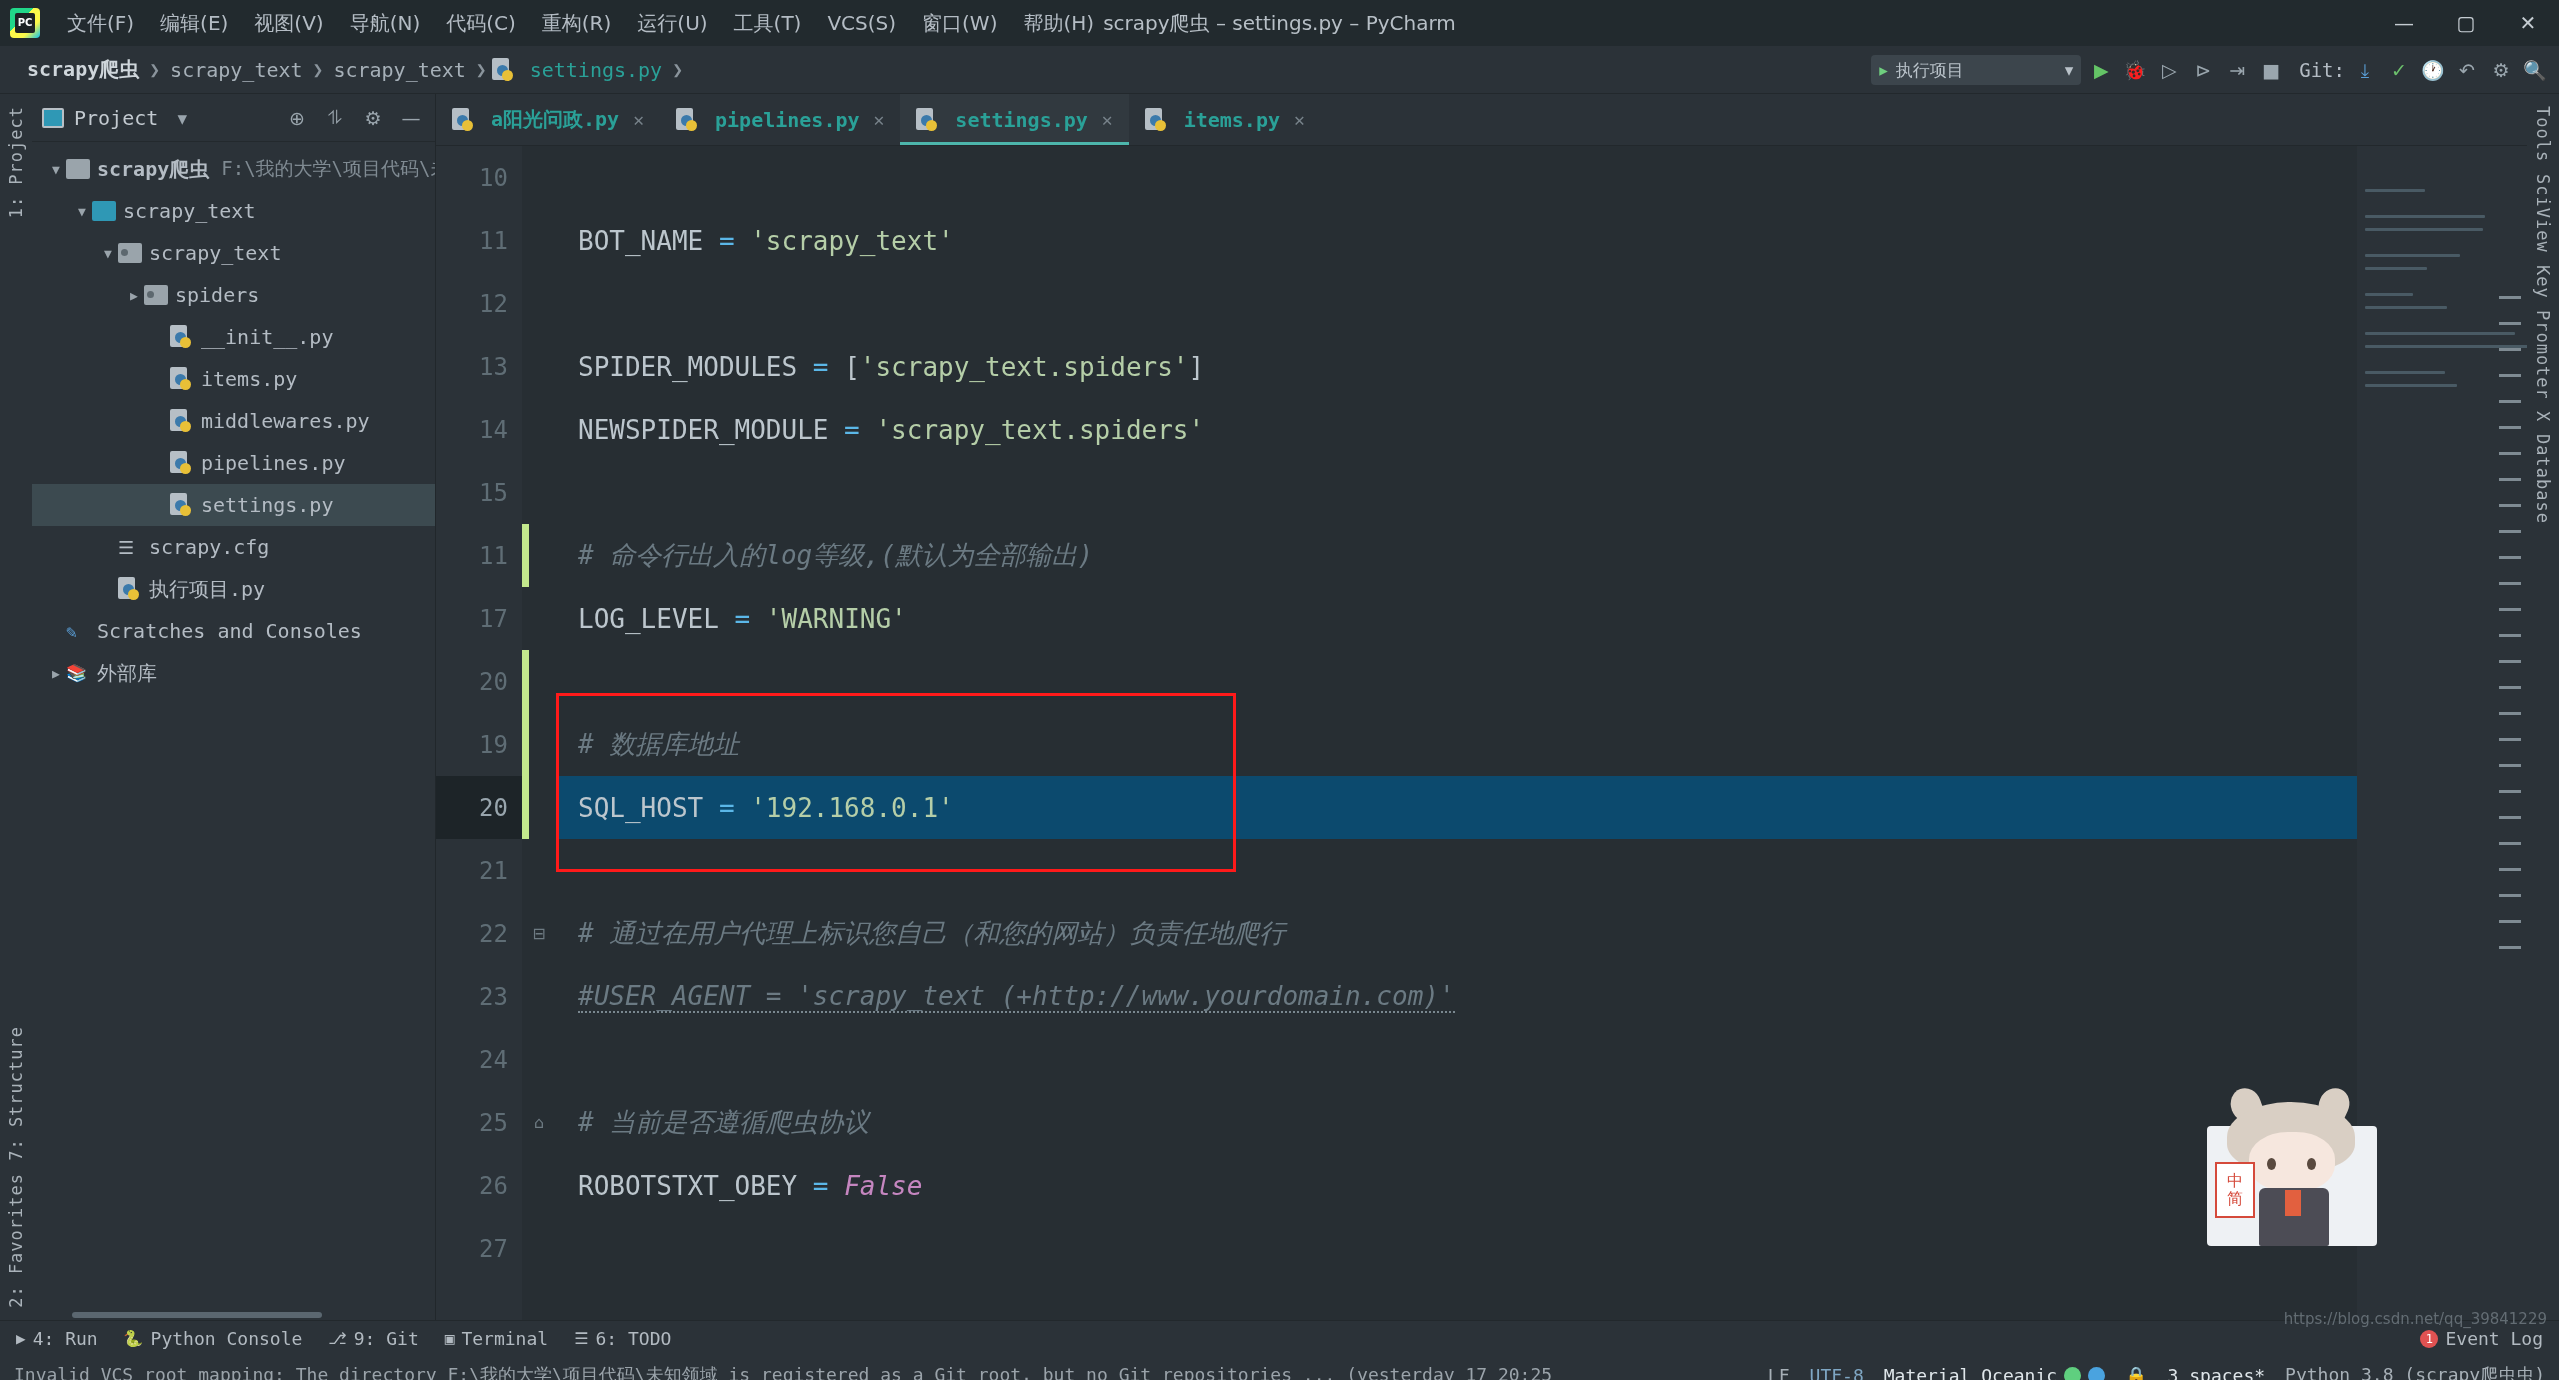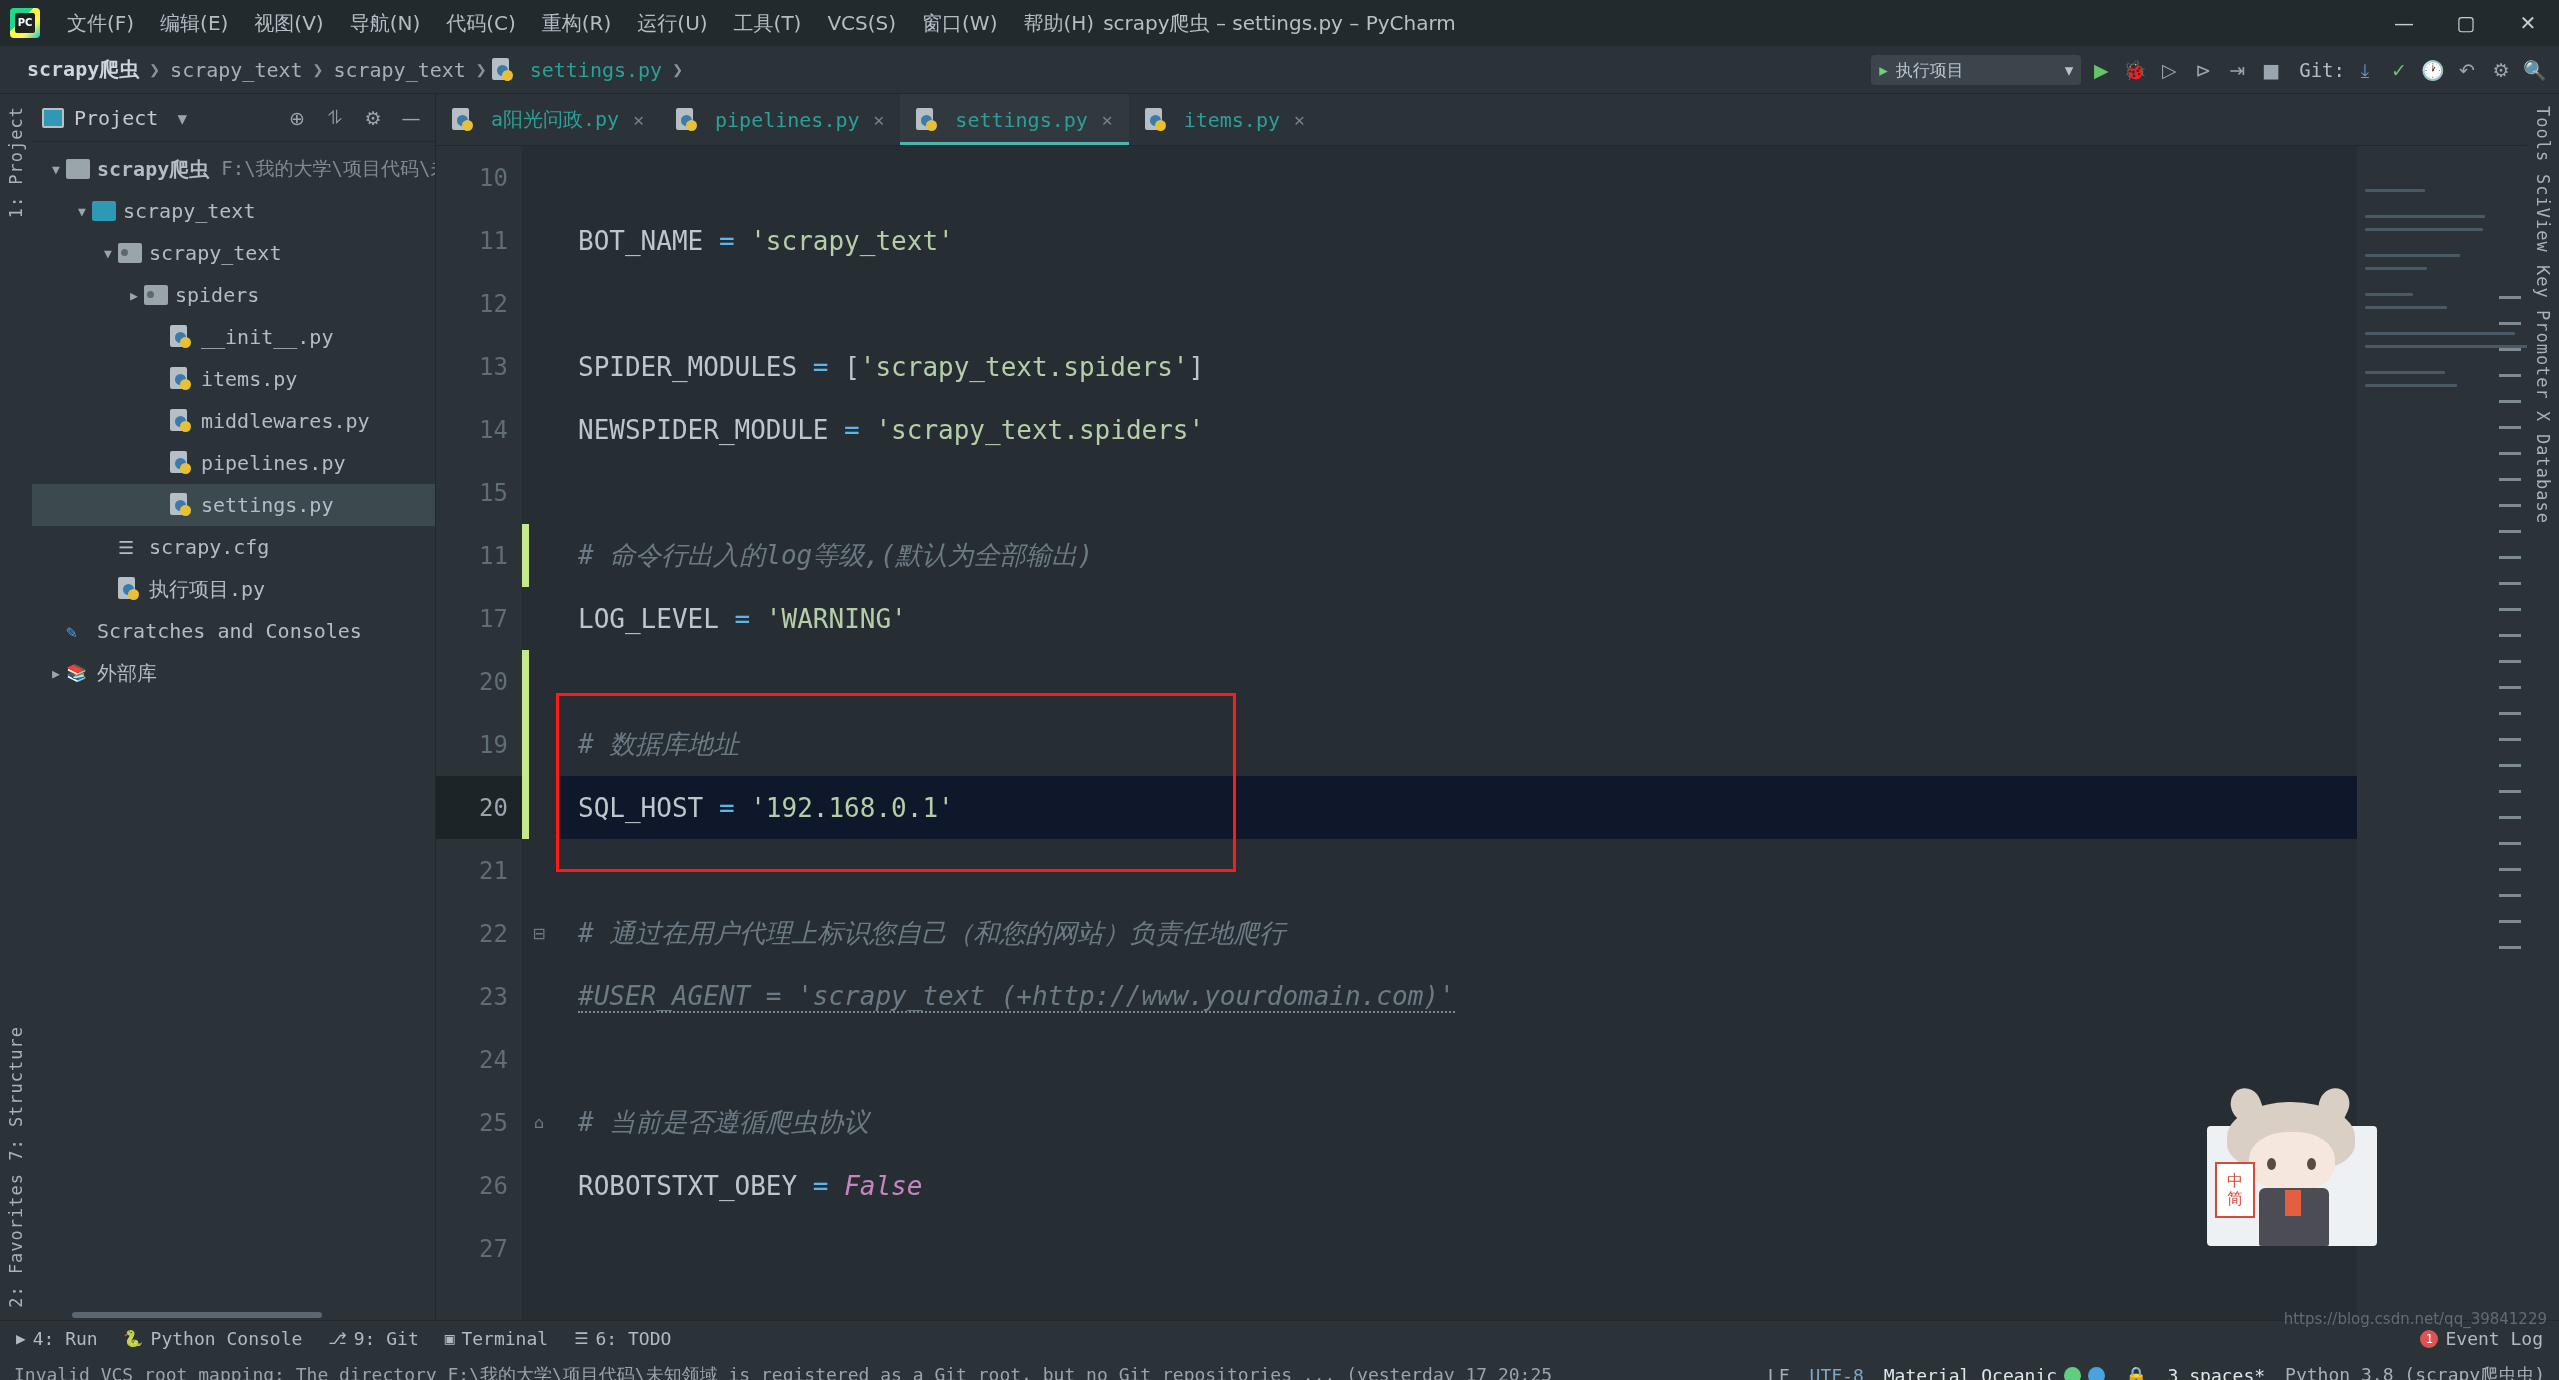--- a/index.html
+++ b/index.html
@@ -62,35 +62,35 @@
   .pyicon .b1 { position:absolute; left:5px; top:7px; width:11px;height:11px;border-radius:50%;background:#3b7aab;}
   .pyicon .b2 { position:absolute; left:10px; top:12px; width:11px;height:11px;border-radius:50%;background:#e8c037;}
   .tpath { color:#7f8a92; font-size:19px; margin-left:12px;}
   .bold { font-weight:bold; }
 
   
   .editor { flex:1; display:flex; flex-direction:column; background:#272e33; min-width:0; }
   .tabs { height:52px; background:#2b3238; display:flex; align-items:stretch; border-bottom:1px solid #22282c; }
   .tab { display:flex; align-items:center; gap:8px; padding:0 16px; font-size:20px;
          font-family:"DejaVu Sans Mono",monospace; color:#2aa198; position:relative; }
-  .tab .nm { color:#2aa198; }
+  .tab .nm { color:#2aa198;font-weight:bold; }
   .tab .x { color:#77828a; font-size:18px; margin-left:6px;}
   .tab.active { background:#31393f; }
   .tab.active:after { content:""; position:absolute; left:0; right:0; bottom:0; height:3px; background:#4db6ac;}
   .code-wrap { flex:1; display:flex; position:relative; overflow:hidden; background:#272e33; }
   .gutter { width:86px; background:#2b3238; flex:none; position:relative; }
   .gline { height:63px; display:flex; align-items:center; justify-content:flex-end; padding-right:14px;
           font-size:24px; color:#5f6d75; font-family:"DejaVu Sans Mono",monospace; }
   .gline.cur { background:#1d2428; color:#98a5ad;}
   .fold-col { width:34px; background:#272e33; flex:none; position:relative;}
   .foldmark { height:63px; display:flex; align-items:center; justify-content:center; color:#6e7b83; font-size:16px;}
   .codearea { flex:1; position:relative; overflow:hidden; }
   .cline { height:63px; display:flex; align-items:center; padding-left:22px; font-size:26px; white-space:pre;
            font-family:"DejaVu Sans Mono", monospace; letter-spacing:0px; }
-  .cline.cur { background:#0f172a; }
+  .cline.cur { background:#0c4a6e; }
   .var { color:#bcc6cd; }
   .eq  { color:#5bb7e8; }
   .str { color:#b5cea8; }
   .cmt { color:#6b7a83; font-style:italic; }
   .bool{ color:#c586c0; font-style:italic;}
   .brk { color:#bcc6cd; }
   .changebar { position:absolute; left:0; width:7px; background:#c3e88d; }
   .redbox { position:absolute; border:3px solid #ff1a1a; pointer-events:none; }
   .squiggle { border-bottom:2px dotted #7a8890; }
 

